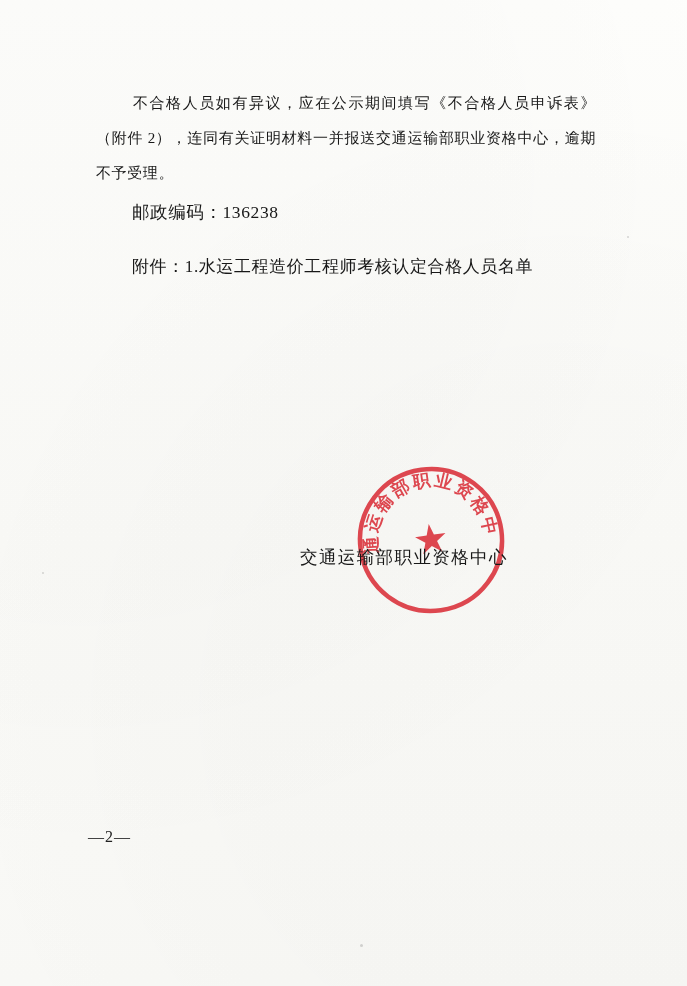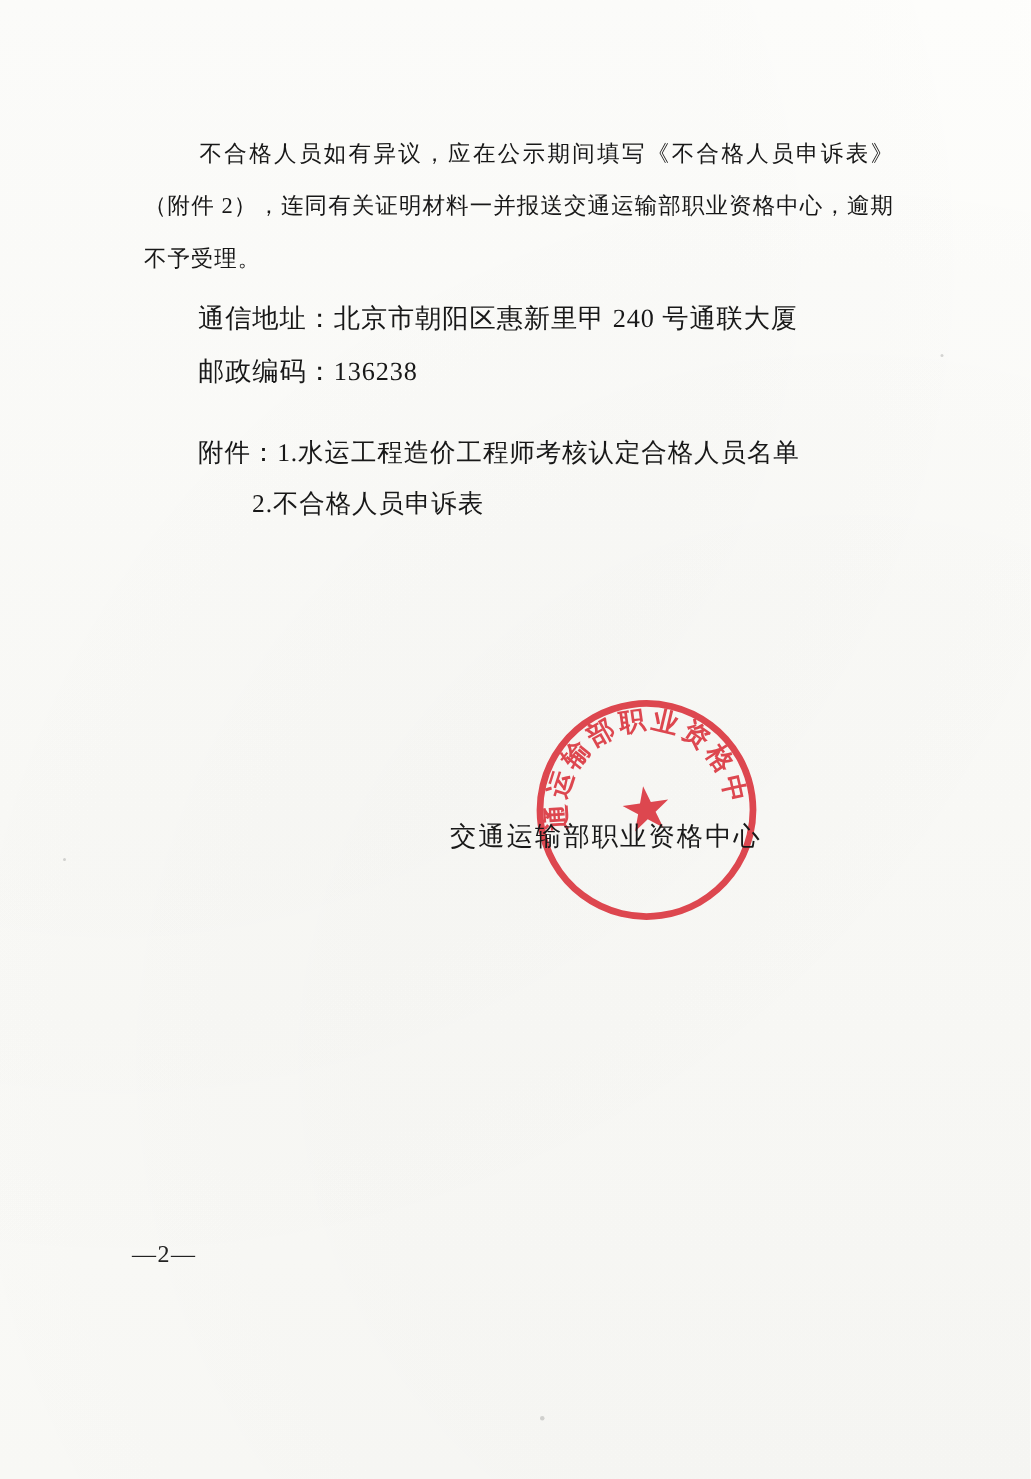--- a/index.html
+++ b/index.html
@@ -118,28 +118,26 @@
 <body>
 
 <div class="page">
   <div class="paper-noise"></div>
 
   <div class="content">
 
     <div class="para"><span class="indent"></span><span>不合格人员如有异议，应在公示期间填写《不合格人员申诉表》（附件 2），连同有关证明材料一并报送交通运输部职业资格中心，逾期不予受理。</span></div>
 
     <div class="lines">
-      <div class="line">通信地址：北京市朝阳区惠新里甲 240 号通联大厦</div>
       <div class="line">邮政编码：136238</div>
     </div>
 
     <div class="gap"></div>
 
     <div class="attach">附件：1.水运工程造价工程师考核认定合格人员名单</div>
-    <div class="attach sub">2.不合格人员申诉表</div>
   </div>
 
   <div class="seal">
     <svg width="158" height="158" viewBox="0 0 158 158" xmlns="http://www.w3.org/2000/svg">
       <g transform="rotate(-8 79 79)">
         <circle cx="79" cy="79" r="71" fill="none" stroke="#d8212c" stroke-width="4.5"></circle>
         <path id="sealArc" d="M 79 79 m -54 0 a 54 54 0 1 1 108 0" fill="none" stroke="none"></path>
         <text font-family="'Liberation Serif', serif" font-size="17.5" font-weight="bold" fill="#d8212c" letter-spacing="2.6">
           <textPath href="#sealArc" startOffset="50%" text-anchor="middle">交通运输部职业资格中心</textPath>
         </text>

